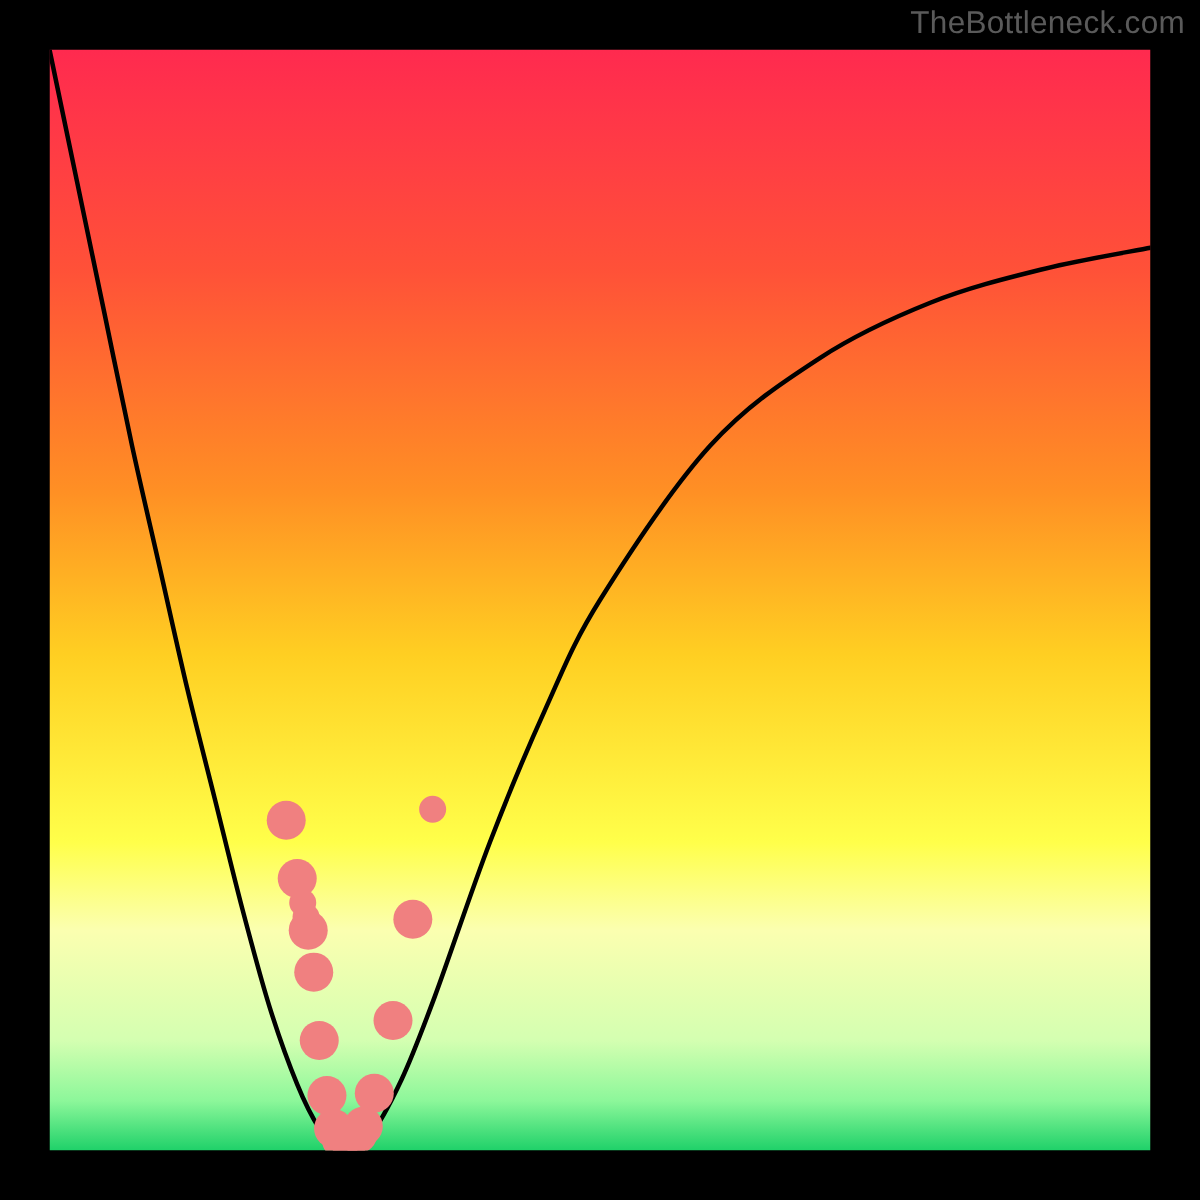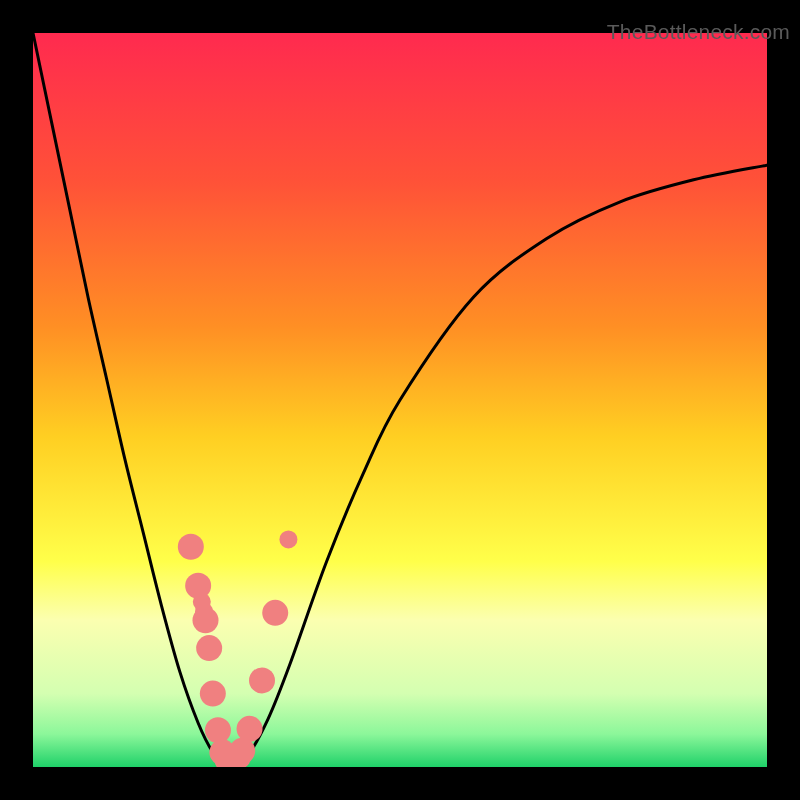--- a/index.html
+++ b/index.html
@@ -12,21 +12,21 @@
     font-family: Arial, Helvetica, sans-serif;
   }
   .outer {
     width: 800px;
     height: 800px;
     background: #000;
     position: relative;
   }
   .watermark {
     position: absolute;
-    top: 20px;
+    top: 4px;
     right: 10px;
     color: #5a5a5a;
     font-size: 21px;
     font-weight: 500;
     letter-spacing: 0.2px;
     z-index: 20;
     user-select: none;
   }
   .plot-wrap {
     position: absolute;

